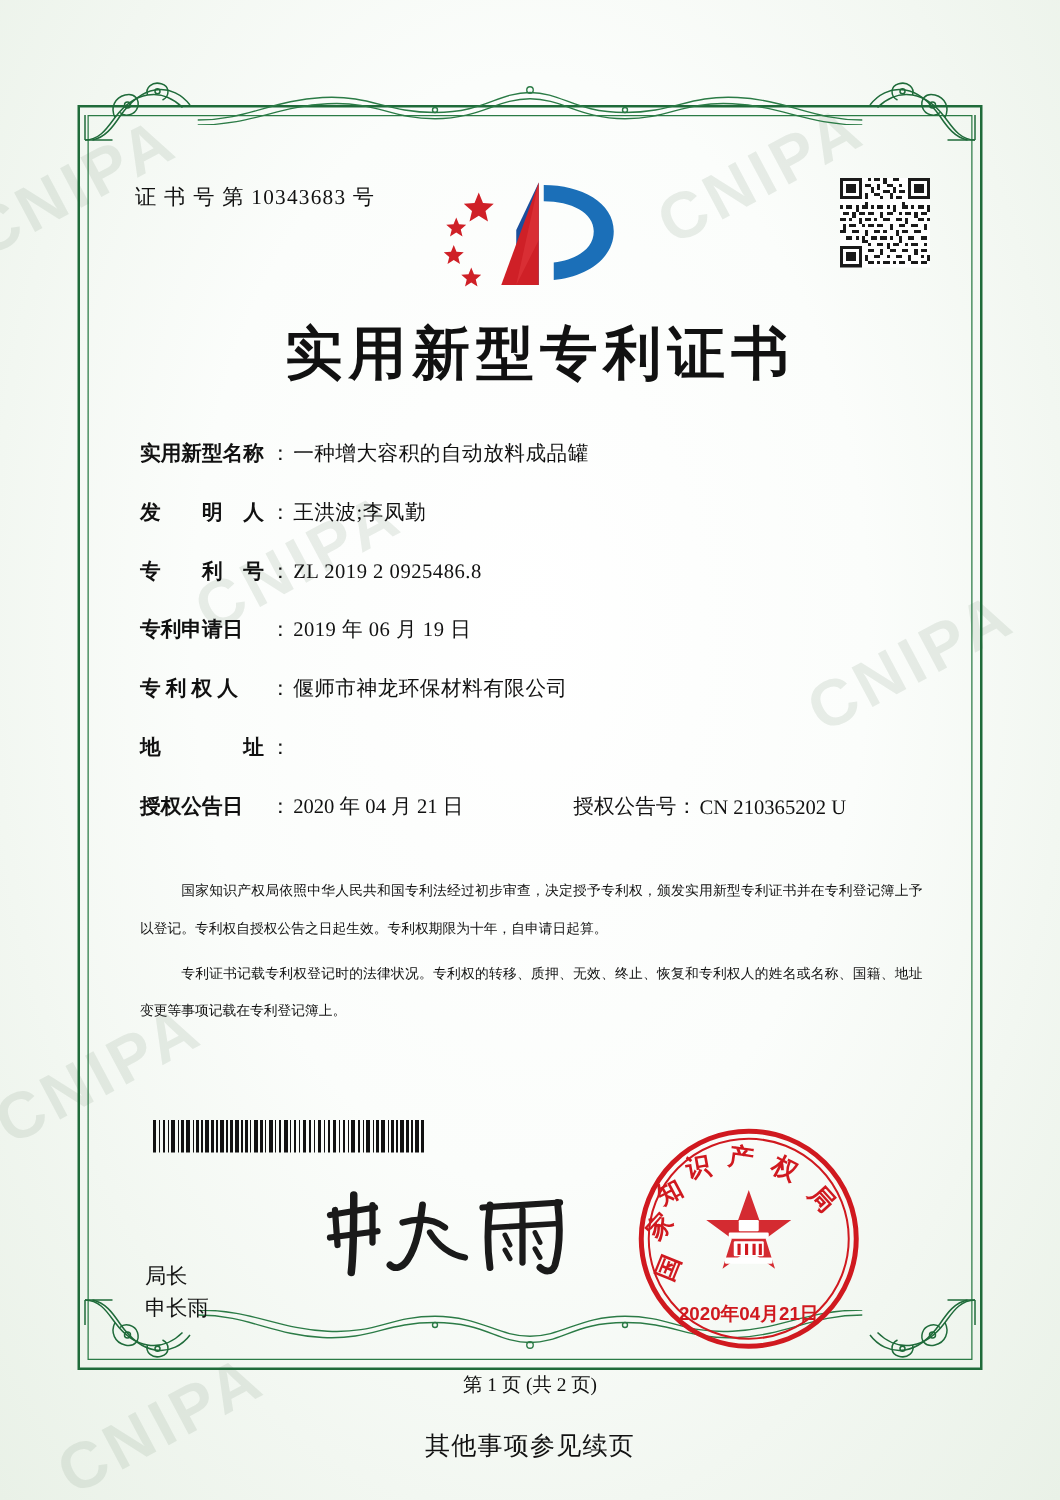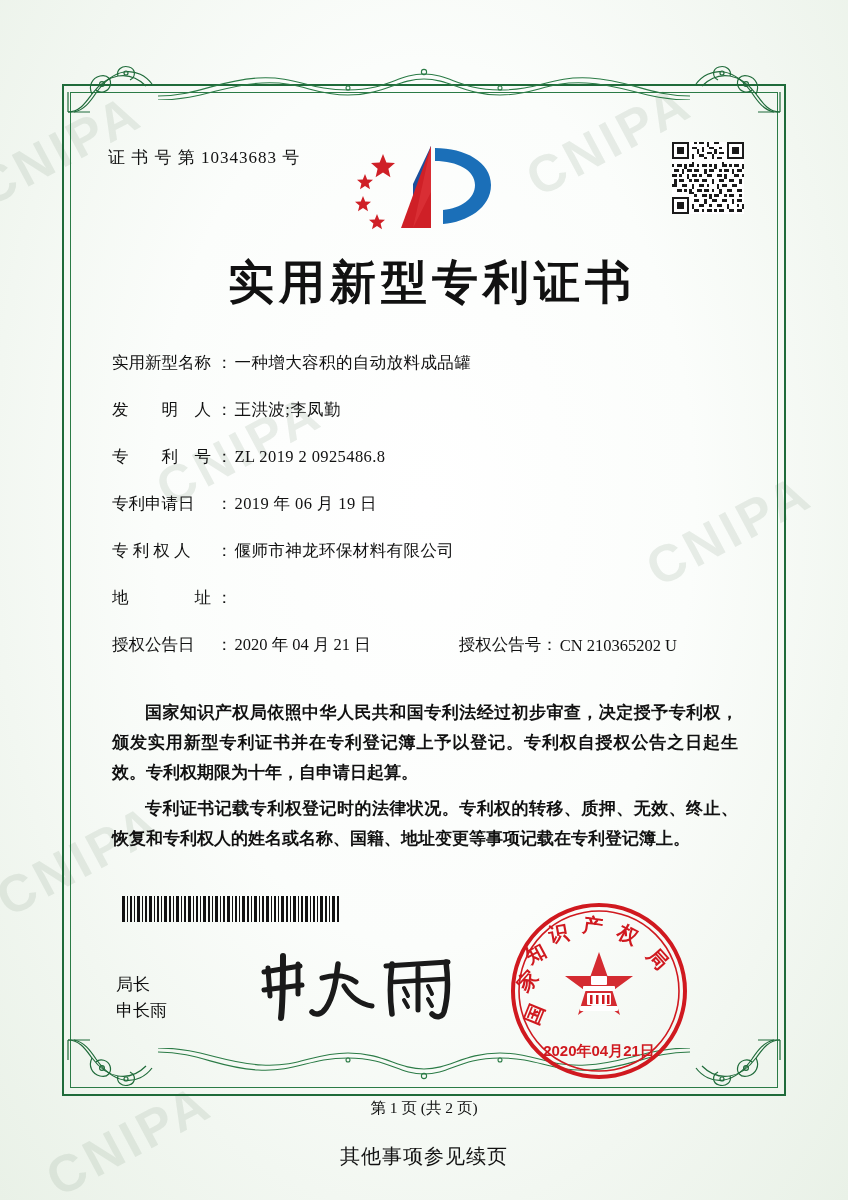--- a/index.html
+++ b/index.html
@@ -134,58 +134,58 @@
     margin-bottom: 25px;
     font-size: 16.5px;
     color: #111;
   }
   .field .label {
     width: 104px;
     flex: 0 0 104px;
     letter-spacing: 0px;
     display: flex;
     justify-content: space-between;
+    font-weight: bold;
   }
   .field .label.tight { letter-spacing: 0; display: block; }
   .field .colon { margin: 0 2px 0 0; }
   .field .value { flex: 1; letter-spacing: 0.4px; }
   .field .sub-label { margin-left: 88px; }
 
   
   .paras {
     position: absolute;
     left: 112px;
     top: 698px;
     width: 626px;
-    font-size: 17px;
+    font-size: 11px;
     line-height: 30px;
     color: #111;
     text-align: justify;
-    font-weight: bold;
   }
   .paras p {
     margin: 0 0 6px 0;
     text-indent: 33px;
   }
 
   
   .barcode {
     position: absolute;
     left: 122px;
     top: 896px;
     width: 218px;
     height: 26px;
   }
   .barcode svg { display:block; width:100%; height:100%; }
 
   
   .sign-title {
     position: absolute;
     left: 116px;
-    top: 972px;
+    top: 1008px;
     font-size: 17px;
     line-height: 26px;
     color: #111;
   }
   .signature {
     position: absolute;
     left: 252px;
     top: 952px;
     width: 210px;
     height: 72px;

